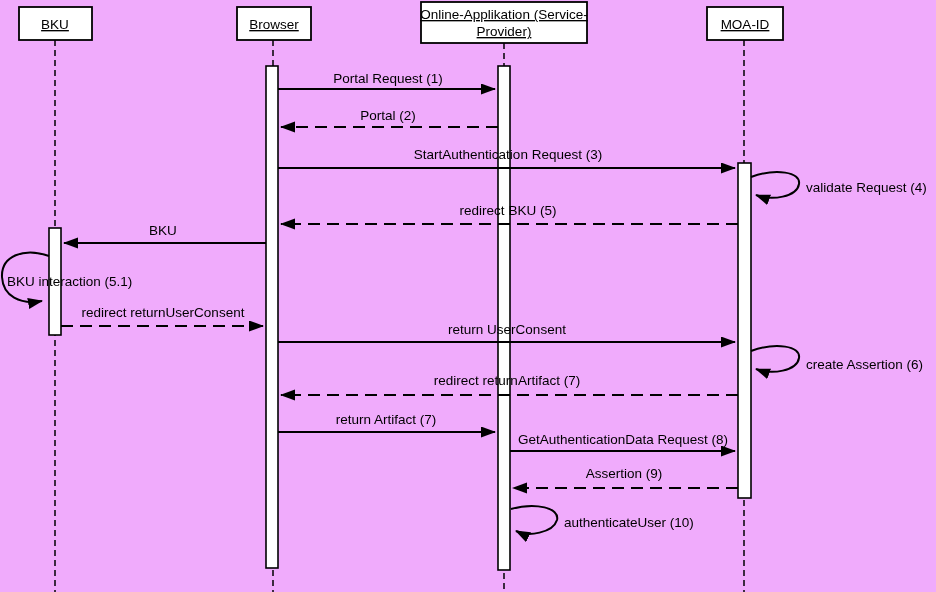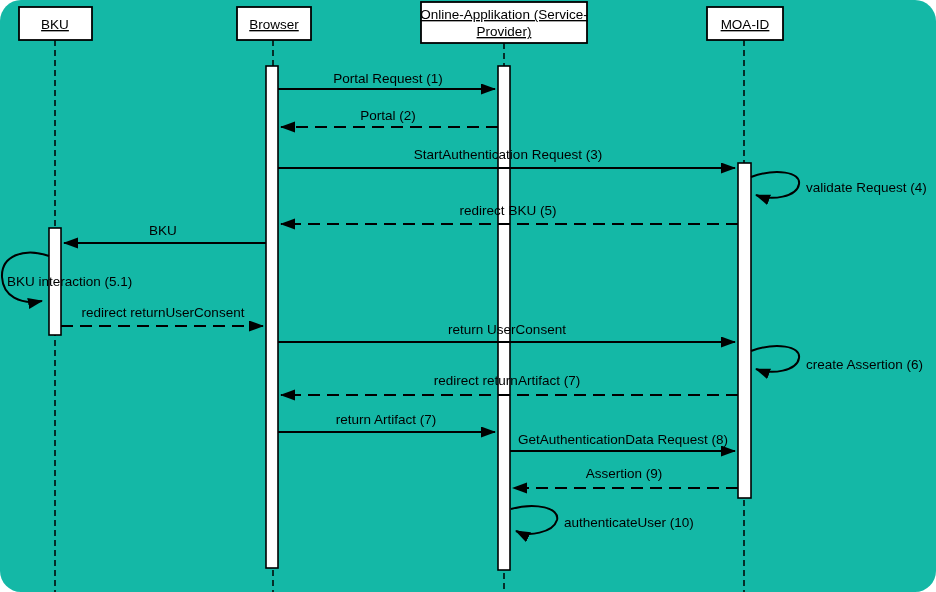--- a/index.html
+++ b/index.html
@@ -1,22 +1,21 @@
 <!DOCTYPE html>
 <html><head>
 <meta charset="utf-8">
 <style>
   html,body{margin:0;padding:0;background:#ffffff;}
   .stage{
     position:relative;
     width:936px;height:592px;
-    background:#14b8a6;
+    background:#f0abfc;
     font-family:"Liberation Sans", sans-serif;
     overflow:hidden;
-    border-radius:21px;
   }
   svg{display:block;}
   text{
     font-family:"Liberation Sans", sans-serif;
     font-size:13.5px;
     fill:#000000;
   }
   .actor-label{text-decoration:underline;}
   .lifeline{stroke:#000000;stroke-width:1.5;stroke-dasharray:6 4;}
   .actor-box{fill:#ffffff;stroke:#000000;stroke-width:1.8;}

